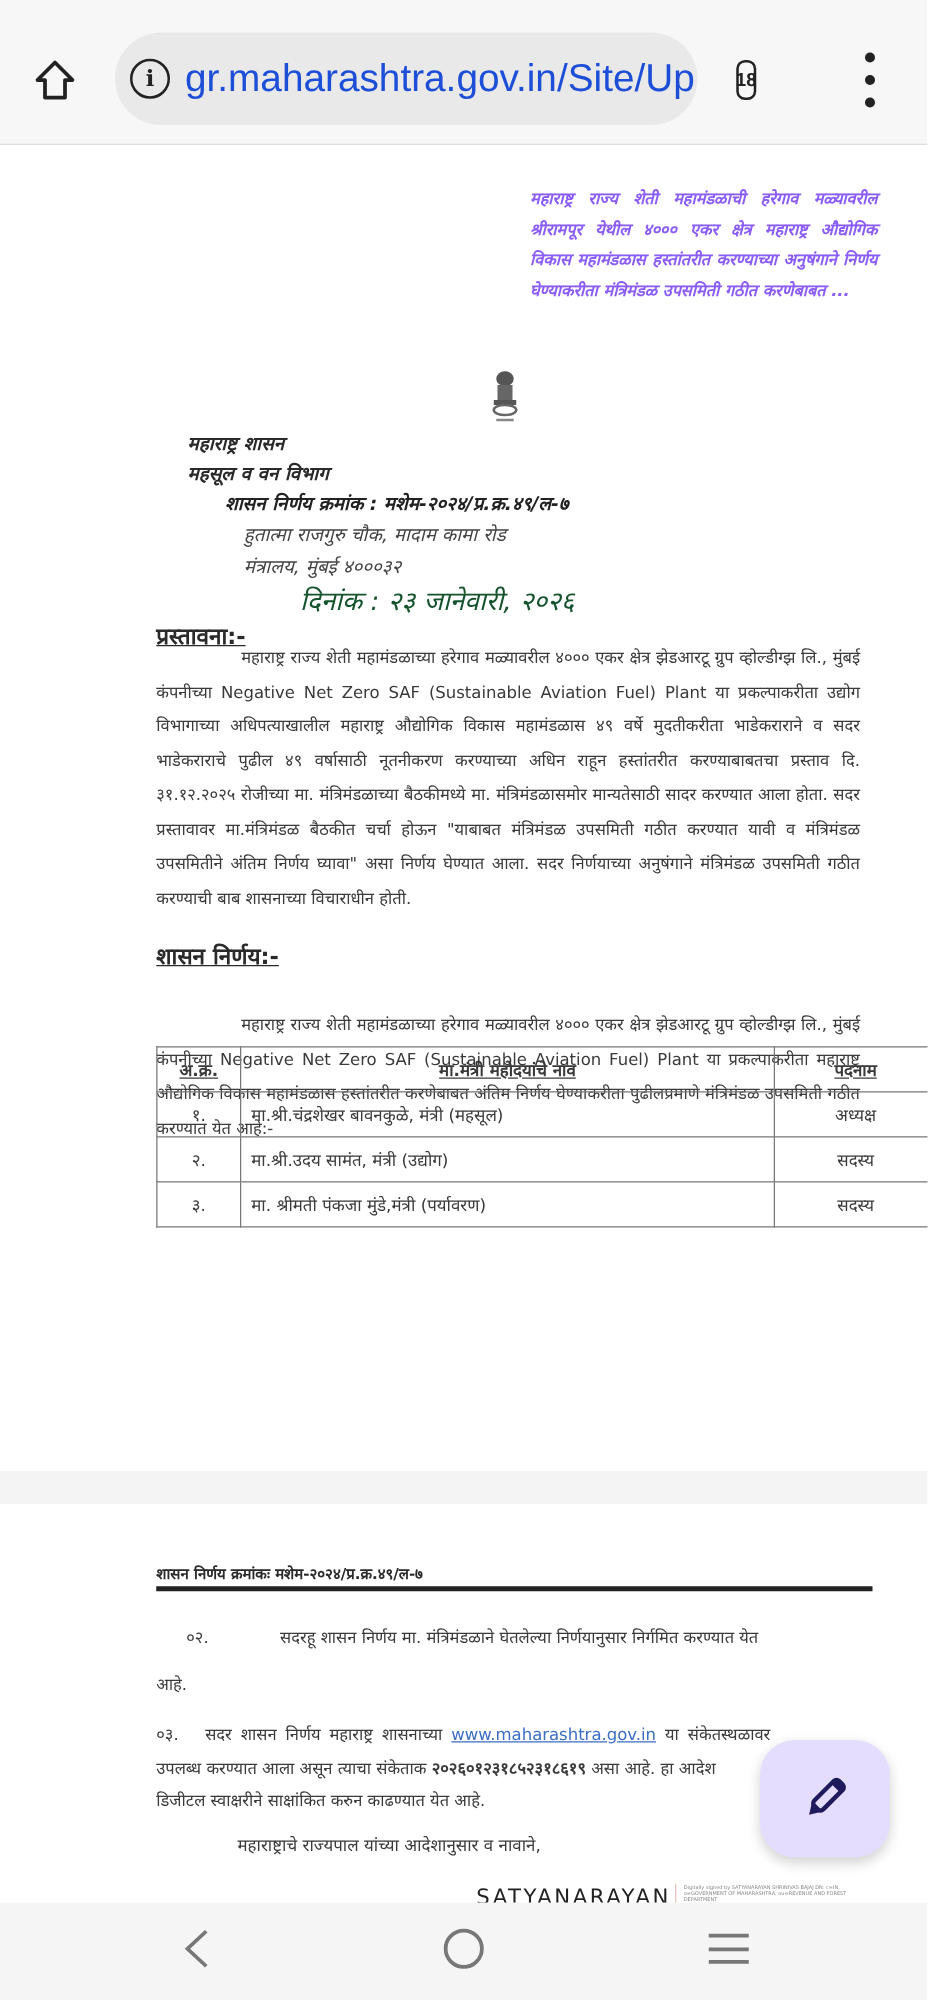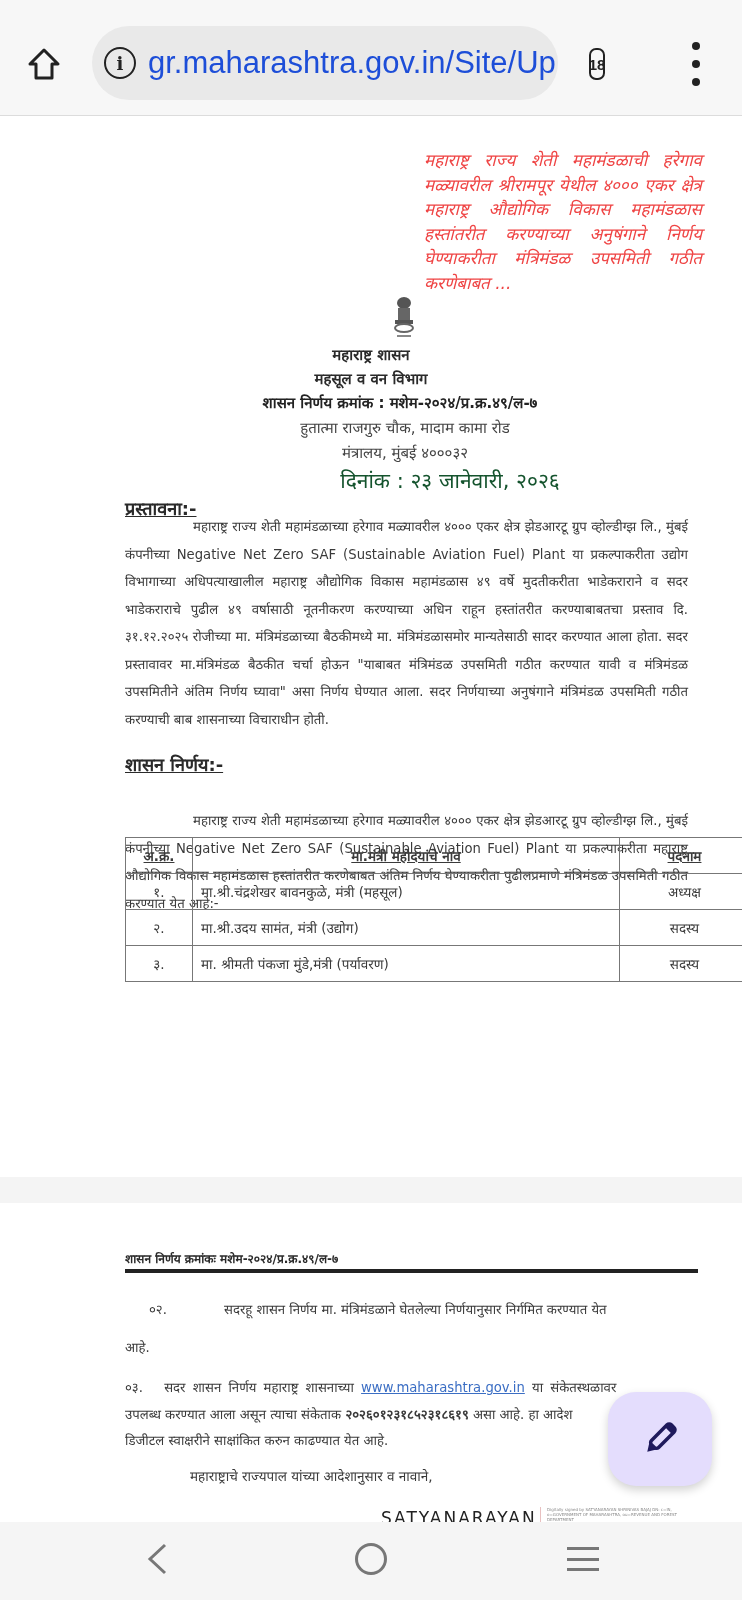--- a/index.html
+++ b/index.html
@@ -11,23 +11,23 @@
   .home-btn { position: absolute; left: 26px; top: 46px; width: 36px; height: 36px; }
   .urlbar { position: absolute; left: 92px; top: 26px; width: 466px; height: 74px; background: #e9e9e9; border-radius: 37px; display: flex; align-items: center; overflow: hidden; }
   .info-icon { margin-left: 12px; width: 32px; height: 32px; border: 2.5px solid #222; border-radius: 50%; display: flex; align-items: center; justify-content: center; font-family: "DejaVu Serif", serif; font-weight: bold; font-size: 18px; color: #222; flex: 0 0 auto; }
   .url-text { margin-left: 12px; font-family: "Liberation Sans", sans-serif; font-size: 31px; color: #1d4ed8; white-space: nowrap; }
   .tabs-btn { position: absolute; left: 589px; top: 48px; width: 16px; height: 32px; border: 2.5px solid #222; border-radius: 7px; display: flex; align-items: center; justify-content: center; font-family: "Liberation Sans", sans-serif; font-size: 15px; font-weight: bold; color: #222; }
   .menu-btn { position: absolute; left: 684px; top: 42px; width: 24px; height: 44px; display: flex; flex-direction: column; justify-content: space-between; align-items: center; }
   .menu-btn span { width: 8px; height: 8px; background: #222; border-radius: 50%; display: block; }
 
   
   .doc { position: absolute; left: 0; top: 117px; width: 742px; font-family: "Liberation Serif", serif; color: #333; }
-  .subject { position: absolute; left: 424px; top: 31px; width: 278px; font-family: "DejaVu Sans", sans-serif; font-style: italic; font-weight: normal; font-size: 17px; line-height: 24.5px; text-align: justify; color: #ef4444; }
+  .subject { position: absolute; left: 424px; top: 31px; width: 278px; font-family: "DejaVu Sans", sans-serif; font-style: italic; font-weight: bold; font-size: 13px; line-height: 24.5px; text-align: justify; color: #8b5cf6; }
   .emblem { position: absolute; left: 390px; top: 178px; width: 28px; height: 46px; }
-  .center-block { position: absolute; left: 150px; width: 442px; text-align: center; font-family: "DejaVu Sans", sans-serif; }
+  .center-block { position: absolute; left: 150px; width: 442px; font-family: "DejaVu Sans", sans-serif; font-style: italic; }
   .hdr1 { top: 227px; font-size: 15px; font-weight: bold; color: #2a2a2a; }
   .hdr2 { top: 251px; font-size: 15px; font-weight: bold; color: #2a2a2a; }
   .hdr3 { top: 275px; font-size: 15px; font-weight: bold; color: #222; left: 180px; width: 440px; }
   .addr1 { top: 300px; font-size: 15px; color: #444; left: 195px; width: 420px; }
   .addr2 { top: 325px; font-size: 15px; color: #444; left: 195px; width: 420px; }
   .date { top: 349px; font-size: 21px; color: #14532d; left: 240px; width: 420px; }
 
   .section-title { position: absolute; left: 125px; font-family: "DejaVu Sans", sans-serif; font-size: 18px; font-weight: bold; text-decoration: underline; color: #2a2a2a; }
   .para { position: absolute; left: 125px; width: 563px; font-family: "DejaVu Sans", sans-serif; font-size: 13.2px; line-height: 27.5px; text-align: justify; color: #3a3a3a; text-indent: 68px; }
 

